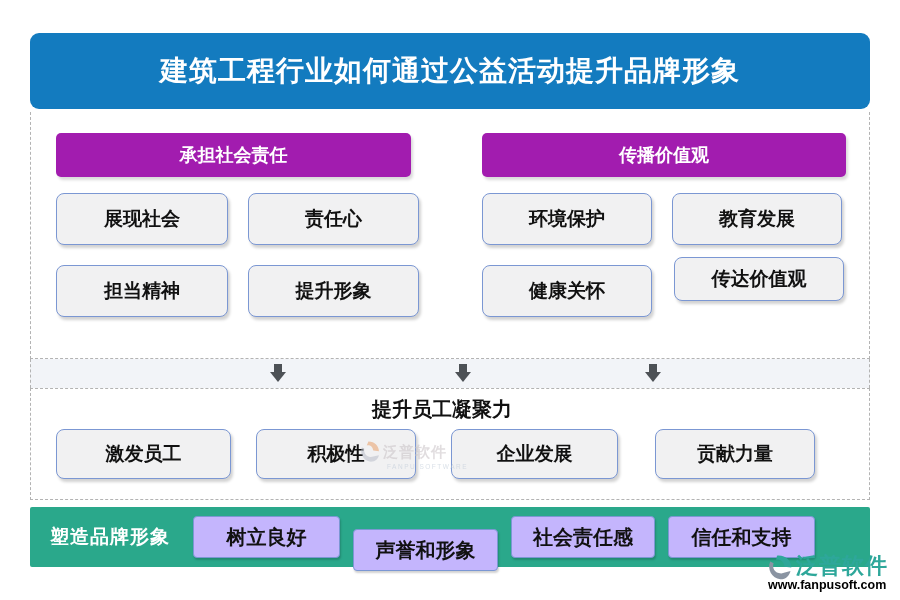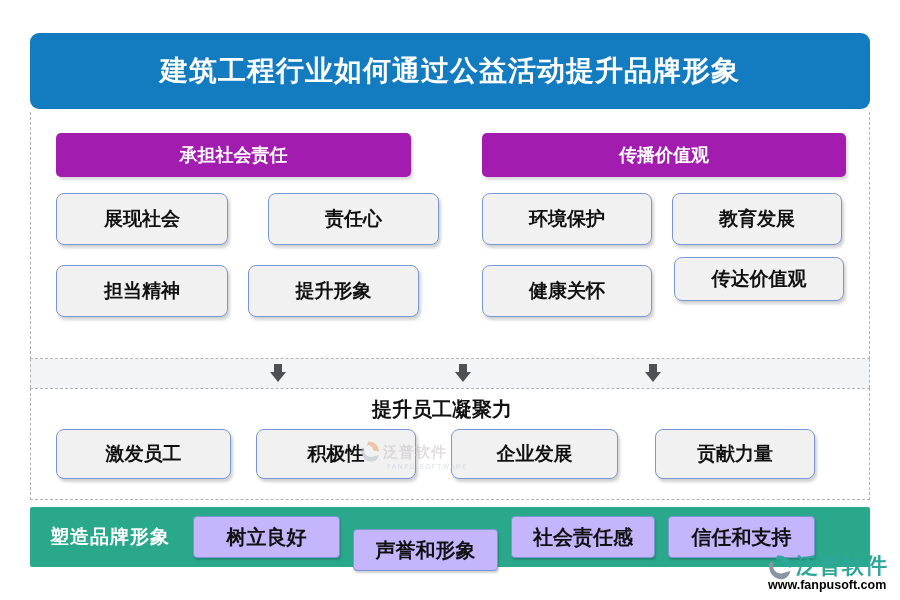--- a/index.html
+++ b/index.html
@@ -102,21 +102,21 @@
 <body>
 
 <div class="abs banner">
   <span>建筑工程行业如何通过公益活动提升品牌形象</span>
 </div>
 
 <div class="abs dashedbox top-container">
 
   <div class="abs sec-header" style="left:25px;top:21px;width:355px;height:44px;">承担社会责任</div>
   <div class="abs box" style="left:25px;top:81px;width:172px;height:52px;">展现社会</div>
-  <div class="abs box" style="left:217px;top:81px;width:171px;height:52px;margin-left:20px;">责任心</div>
+  <div class="abs box" style="left:217px;top:81px;width:171px;height:52px;">责任心</div>
   <div class="abs box" style="left:25px;top:153px;width:172px;height:52px;">担当精神</div>
   <div class="abs box" style="left:217px;top:153px;width:171px;height:52px;">提升形象</div>
 
   <div class="abs sec-header" style="left:451px;top:21px;width:364px;height:44px;">传播价值观</div>
   <div class="abs box" style="left:451px;top:81px;width:170px;height:52px;font-family:Liberation Mono, monospace;">环境保护</div>
   <div class="abs box" style="left:641px;top:81px;width:170px;height:52px;">教育发展</div>
   <div class="abs box" style="left:451px;top:153px;width:170px;height:52px;">健康关怀</div>
   <div class="abs box" style="left:643px;top:145px;width:170px;height:44px;">传达价值观</div>
 </div>
 

